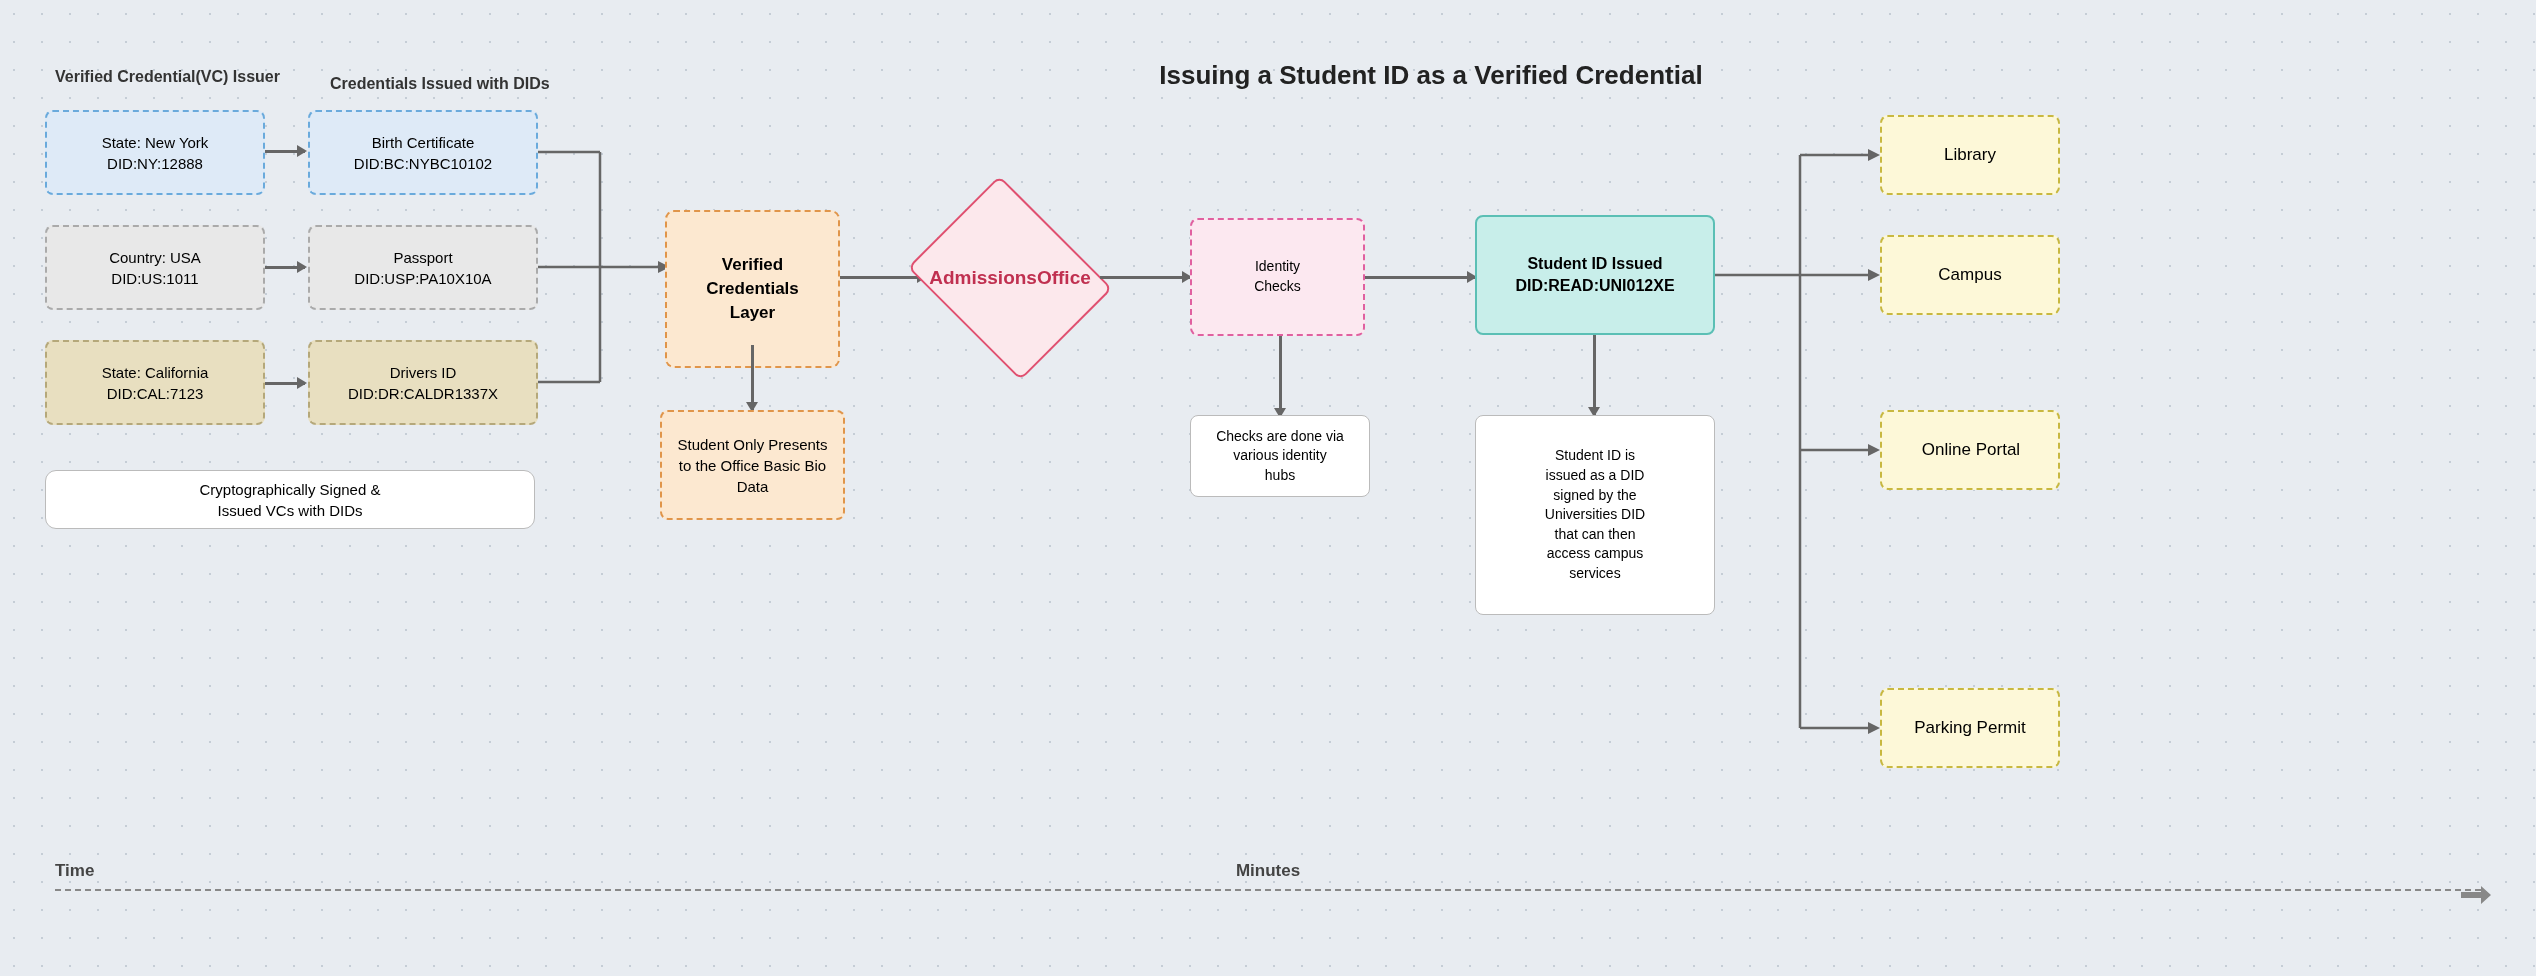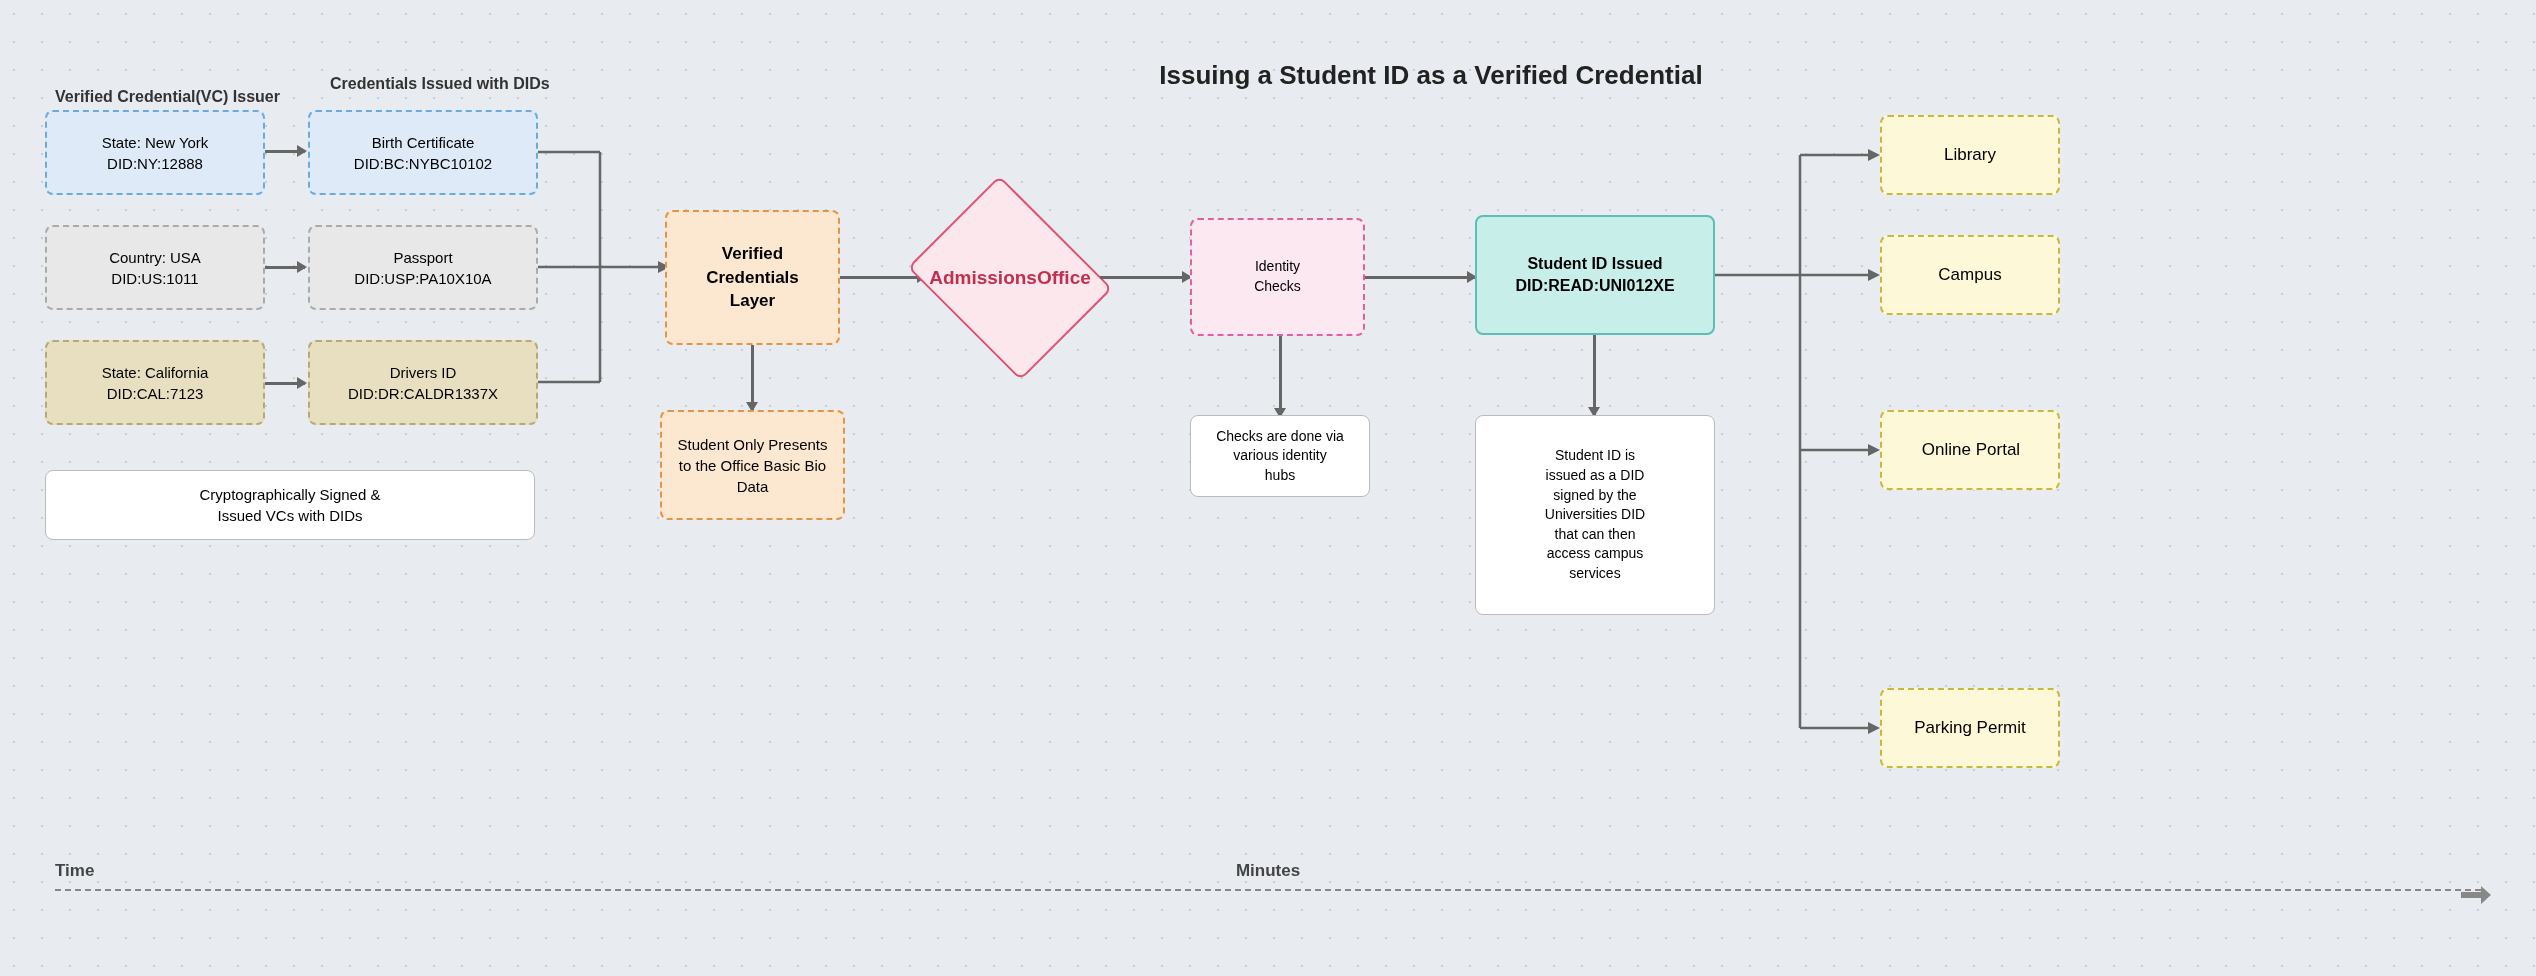--- a/index.html
+++ b/index.html
@@ -24,21 +24,21 @@
       top: 60px;
       left: 50%;
       transform: translateX(-20%);
       font-size: 26px;
       font-weight: bold;
       color: #222;
     }
     
     .vc-issuer-label {
       position: absolute;
-      top: 88px;
+      top: 68px;
       left: 55px;
       font-size: 16px;
       font-weight: bold;
       color: #333;
     }
     .cred-issued-label {
       position: absolute;
       top: 75px;
       left: 310px;
       font-size: 16px;
@@ -203,40 +203,40 @@
         <div>DID:USP:PA10X10A</div>
       </div>
   </div>
   <div class="box box-tan-dashed" style="left:308px;top:340px;width:230px;height:85px;">
     <div>
         <div>Drivers ID</div>
         <div>DID:DR:CALDR1337X</div>
       </div>
   </div>
 
-  <div class="box box-white" style="left:45px;top:470px;width:490px;height:70px;">
+  <div class="box box-white" style="left:45px;top:470px;width:490px;height:59px;border-radius:11px;">
     <div>
         <div>Cryptographically Signed &amp;</div>
         <div>Issued VCs with DIDs</div>
       </div>
   </div>
 
   <svg class="connections">
 
     <line x1="538" y1="152" x2="600" y2="152" stroke="#666" stroke-width="2.5"></line>
     <line x1="538" y1="267" x2="600" y2="267" stroke="#666" stroke-width="2.5"></line>
     <line x1="538" y1="382" x2="600" y2="382" stroke="#666" stroke-width="2.5"></line>
 
     <line x1="600" y1="152" x2="600" y2="382" stroke="#666" stroke-width="2.5"></line>
 
     <line x1="600" y1="267" x2="660" y2="267" stroke="#666" stroke-width="2.5"></line>
     <polygon points="658,261 670,267 658,273" fill="#666"></polygon>
   </svg>
 
-  <div class="box box-orange-dashed" style="left:665px;top:210px;width:175px;height:135px;font-size:17px;font-weight:bold;">
+  <div class="box box-orange-dashed" style="left:665px;top:210px;width:175px;height:158px;font-size:17px;font-weight:bold;border-radius:9px;">
     <div>
       <div>Verified</div>
       <div>Credentials</div>
       <div>Layer</div>
     </div>
   </div>
 
   <div class="arrow arrow-v arrowhead-down" style="left:751px;top:345px;height:65px;"></div>
 
   <div class="box box-orange-dashed" style="left:660px;top:410px;width:185px;height:110px;">

